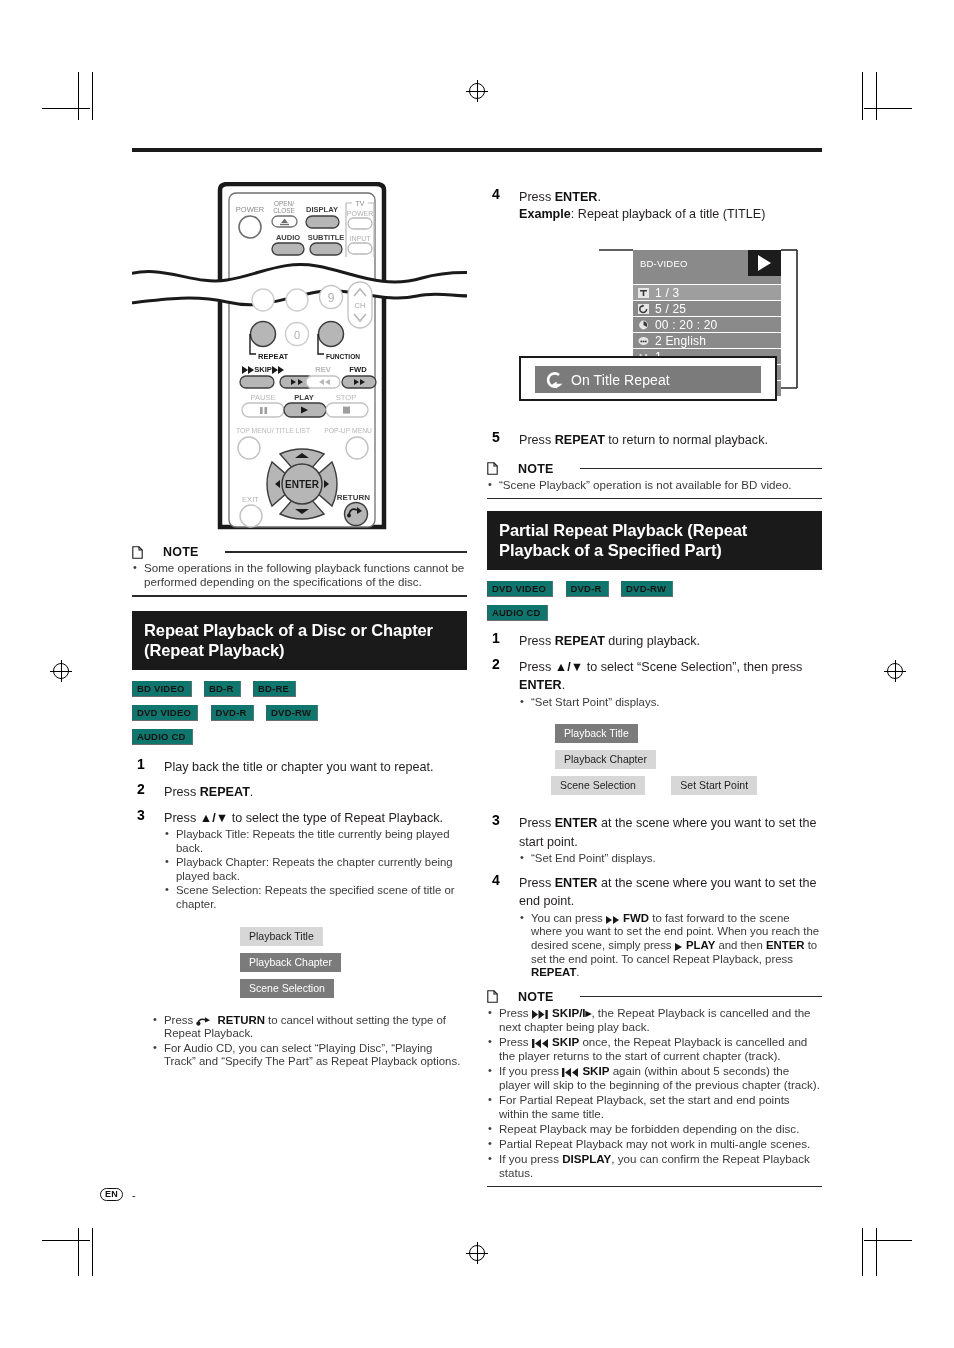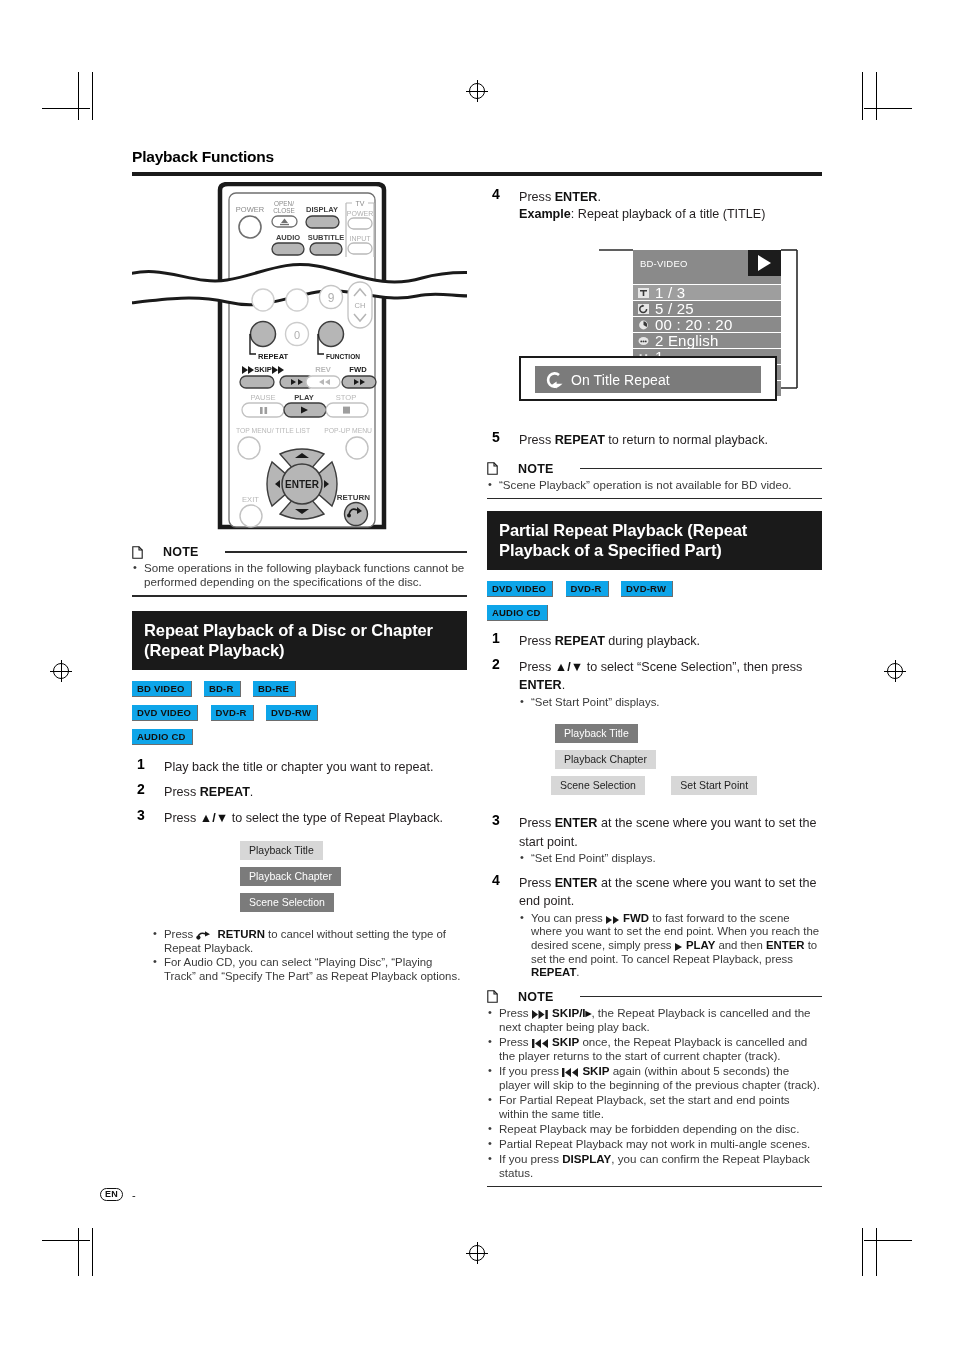--- a/index.html
+++ b/index.html
@@ -39,21 +39,21 @@
   .sec-head {
     background:#1a1a1a; color:#fff; font-weight:bold;
     font-size:16.5px; line-height:20px;
     padding:9px 12px 10px 12px; letter-spacing:-0.1px;
   }
 
   
   .badges { margin-top:8px; }
   .badge-row { margin-bottom:5px; }
   .badge {
-    display:inline-block; background:#0ea5e9; color:#111;
+    display:inline-block; background:#0f766e; color:#111;
     font-size:9.5px; font-weight:bold; letter-spacing:0.2px;
     padding:2px 6px 2px 5px; margin-right:8px;
     border-right:1.5px solid #6d6d6d;
     border-bottom:1.5px solid #6d6d6d;
     line-height:11px;
   }
 
   
   .step { position:relative; padding-left:32px; margin-top:7px; }
   .step .num {
@@ -107,21 +107,21 @@
     width:33px; height:26px; background:#1c1c1c;
     display:flex; align-items:center; justify-content:center;
   }
   .tri-right {
     width:0;height:0;border-left:13px solid #fff;
     border-top:8px solid transparent;border-bottom:8px solid transparent;
   }
   .osd-row {
     display:flex; align-items:center; height:15px;
     border-top:1.2px solid #ffffff; padding-left:4px;
-    font-size:15px; color:#ffffff; letter-spacing:0.2px;
+    font-size:12px; color:#ffffff; letter-spacing:0.2px;
   }
   .osd-row.alt { background:#9e9e9e; }
   .osd-row .ic {
     width:12px; height:10px; margin-right:6px; flex:0 0 12px;
     display:flex; align-items:center; justify-content:center;
   }
   .osd-row .ic svg { display:block; }
   .osd-connect { position:absolute; }
 
   
@@ -172,21 +172,20 @@
       <div class="ring"></div>
     </div>
   <div class="reg" style="left:50px;top:660px;">
       <div class="ring"></div>
     </div>
   <div class="reg" style="left:884px;top:660px;">
       <div class="ring"></div>
     </div>
 
   <div class="content">
-    <div class="page-title">Playback Functions</div>
     <div class="title-rule"></div>
   </div>
 
   <div class="cols">
 
     <div class="col-left">
 
       <div class="remote-wrap">
         <svg viewBox="0 0 335 350" width="335" height="350">
           <defs>
@@ -339,20 +338,25 @@
           <span class="num">1</span>
           <span class="txt">Play back the title or chapter you want to repeat.</span>
         </div>
         <div class="step">
           <span class="num">2</span>
           <span class="txt"><span>Press </span><b>REPEAT</b><span>.</span></span>
         </div>
         <div class="step">
           <span class="num">3</span>
           <span class="txt"><span>Press </span><b>▲/▼</b><span> to select the type of Repeat Playback.</span></span>
+          <ul class="b">
+            <li>Playback Title: Repeats the title currently being played back.</li>
+            <li>Playback Chapter: Repeats the chapter currently being played back.</li>
+            <li>Scene Selection: Repeats the specified scene of title or chapter.</li>
+          </ul>
         </div>
       </div>
 
       <div class="chips" style="margin-left:108px; margin-top:14px;">
         <div><span class="chip light">Playback Title</span></div>
         <div><span class="chip dark">Playback Chapter</span></div>
         <div><span class="chip dark">Scene Selection</span></div>
       </div>
 
       <ul class="b" style="margin-top:10px; margin-left:20px;">

